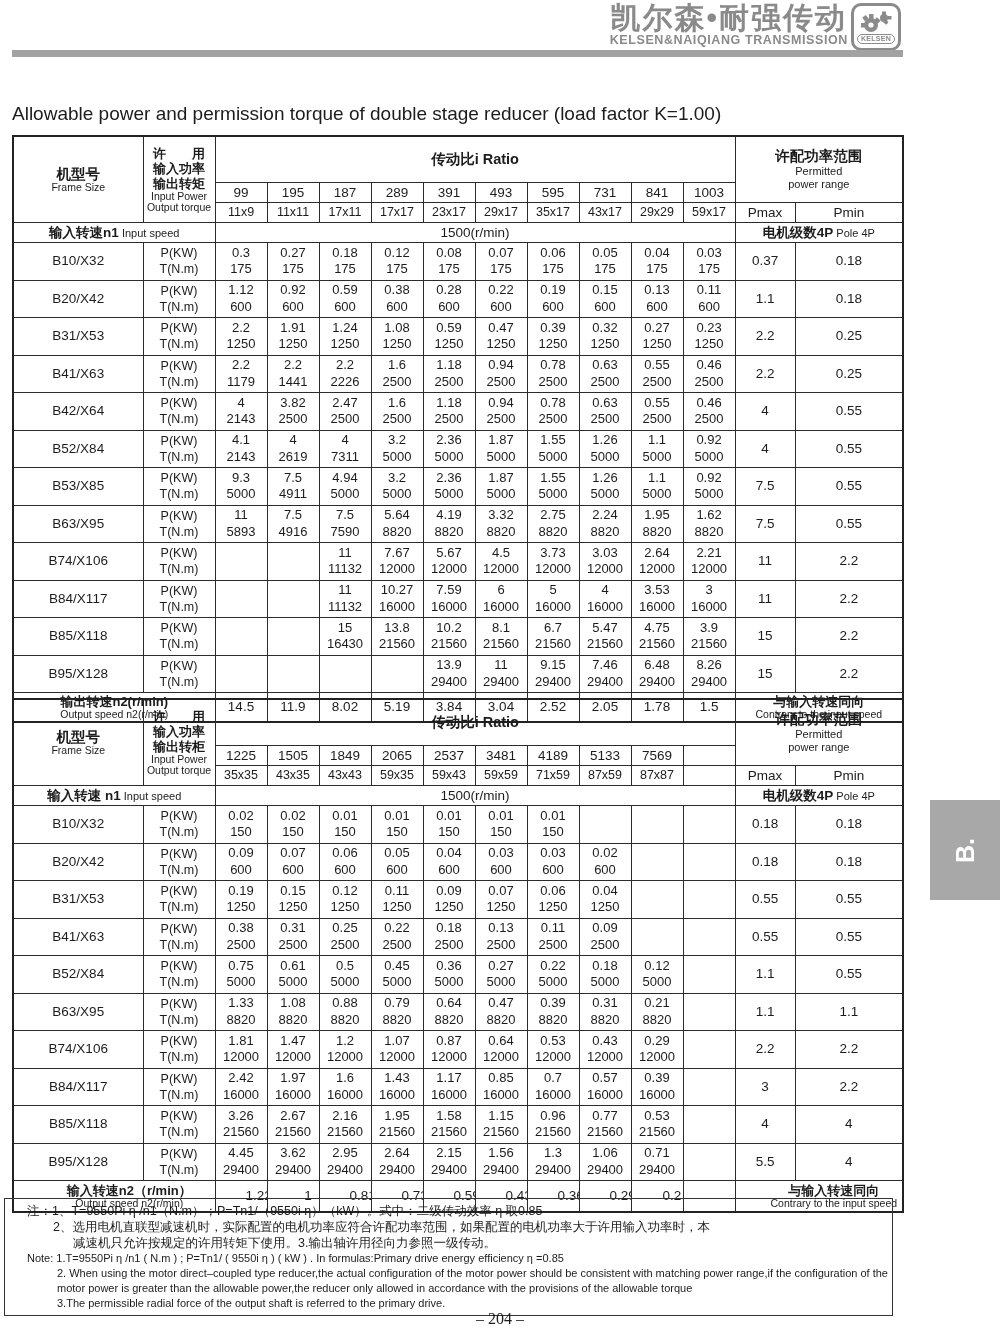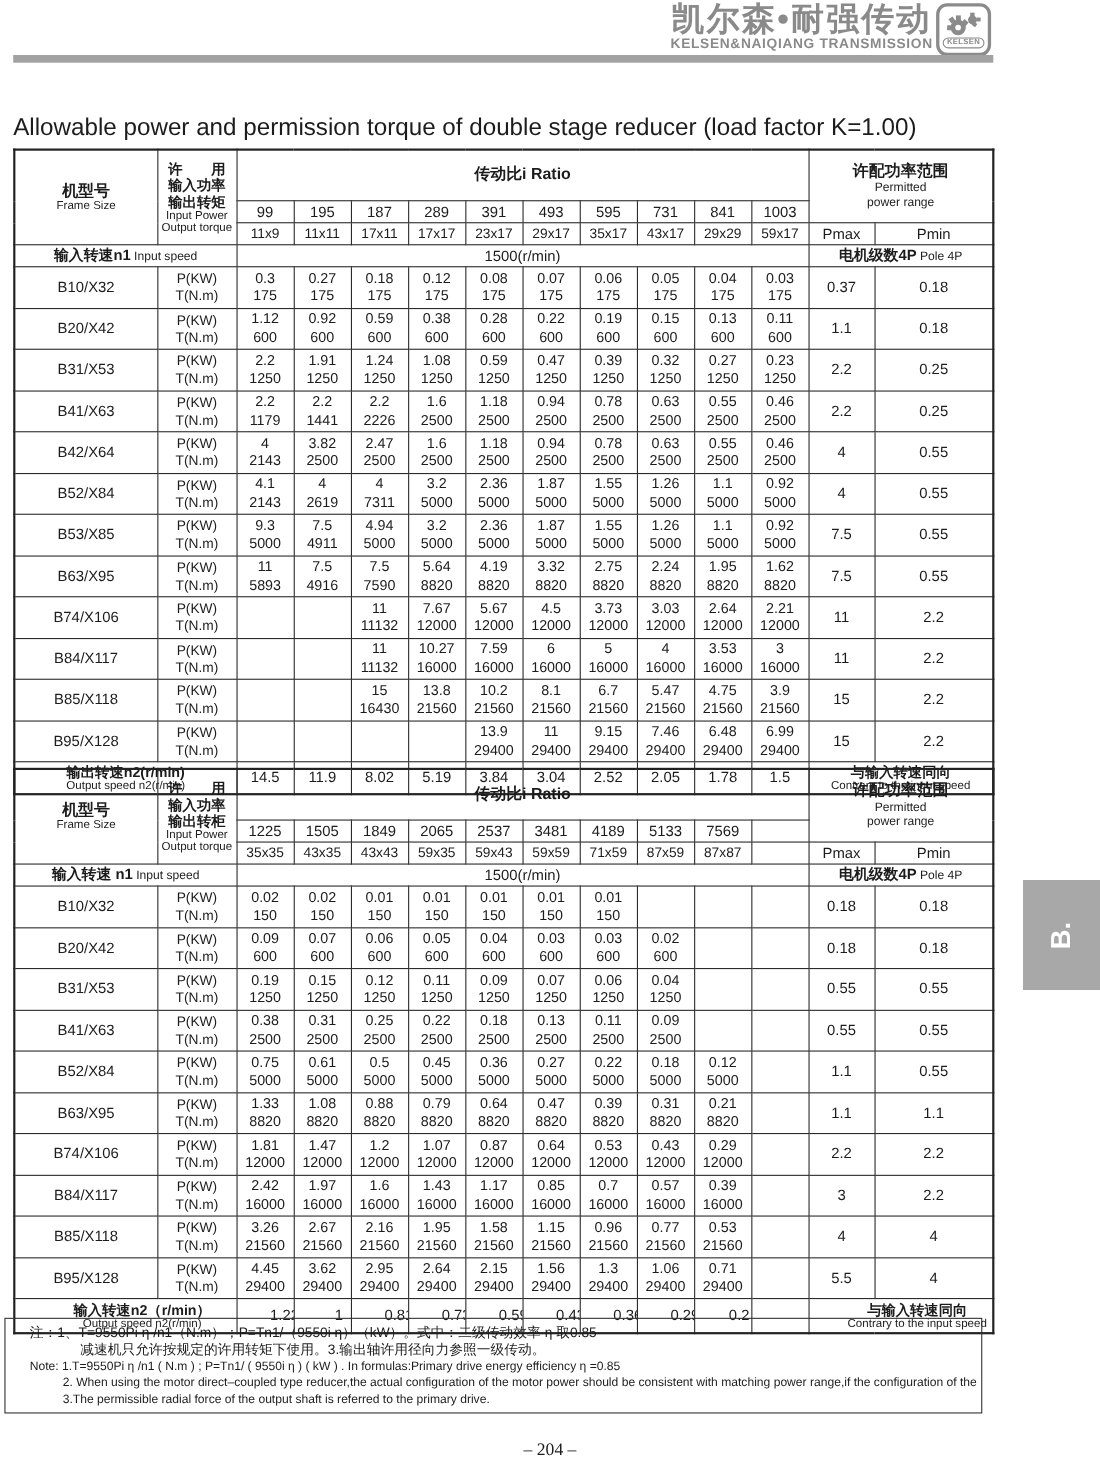--- a/index.html
+++ b/index.html
@@ -12,21 +12,21 @@
   .brand-cn{font-size:30px;font-weight:bold;letter-spacing:2px;line-height:32px;white-space:nowrap;}
   .brand-en{font-size:12.5px;font-weight:bold;letter-spacing:0.6px;line-height:13px;}
   .badge{position:absolute;top:3px;right:99px;width:44px;height:42px;border:3px solid #8b8b8b;
          border-radius:10px;display:flex;flex-direction:column;align-items:center;justify-content:center;}
   .badge-pill{border:1.5px solid #8b8b8b;border-radius:7px;font-size:7px;font-weight:bold;color:#8b8b8b;
               padding:0 3px;line-height:8px;margin-top:1px;letter-spacing:0.3px;}
   .header-bar{position:absolute;top:50px;left:12px;width:891px;height:7px;background:#a2a2a2;}
 
   
   .title-cn{position:absolute;top:76px;left:12px;font-size:21px;font-weight:600;white-space:nowrap;}
-  .title-en{position:absolute;top:103px;left:12px;font-size:22px;white-space:nowrap;}
+  .title-en{position:absolute;top:103px;left:12px;font-size:19px;white-space:nowrap;}
 
   
   table.data-table{border-collapse:collapse;table-layout:fixed;width:891px;position:absolute;left:12px;
                    border:2px solid #222;}
   #t0{top:135px;} #t1{top:698px;}
   table.data-table td{border:1.4px solid #2b2b2b;text-align:center;vertical-align:middle;padding:0;
                       overflow:hidden;line-height:1.15;}
   tr.h-a td{height:45px;} tr.h-b td{height:19px;} tr.h-c td{height:19px;} tr.h-d td{height:19px;}
   tr.d-row td{height:36.5px;} tr.o-row1 td{height:28px;} tr.o-row2 td{height:30px;padding-left:30px;}
   .cn{font-size:14.5px;font-weight:600;}
@@ -731,21 +731,21 @@
           </td>
           <td>
             <div class="ptv">7.46</div>
             <div class="ptv">29400</div>
           </td>
           <td>
             <div class="ptv">6.48</div>
             <div class="ptv">29400</div>
           </td>
           <td>
-            <div class="ptv">6.99</div>
+            <div class="ptv">8.26</div>
             <div class="ptv">29400</div>
           </td>
           <td class="num">15</td>
           <td class="num">2.2</td>
         </tr>
         <tr class="o-row1">
           <td class="two-line" colspan="2">
             <div class="l-cn">输出转速n2(r/min)</div>
             <div class="l-en">Output speed n2(r/min)</div>
           </td>
@@ -1342,23 +1342,25 @@
           <td class="two-line" colspan="2">
             <div class="l-cn">与输入转速同向</div>
             <div class="l-en">Contrary to the input speed</div>
           </td>
         </tr>
       </tbody>
     </table>
 
   <div class="notes">
     <div class="note-cn">注：1、T=9550Pi η /n1（N.m）；P=Tn1/（9550i η）（kW）。式中：二级传动效率 η 取0.85</div>
+    <div class="note-cn ind1">2、选用电机直联型减速机时，实际配置的电机功率应符合许配功率范围，如果配置的电机功率大于许用输入功率时，本</div>
     <div class="note-cn ind2">减速机只允许按规定的许用转矩下使用。3.输出轴许用径向力参照一级传动。</div>
     <div class="note-en">Note: 1.T=9550Pi η /n1 ( N.m ) ;  P=Tn1/ ( 9550i η ) ( kW ) . In formulas:Primary drive energy efficiency  η =0.85</div>
     <div class="note-en ind3">2. When using the motor direct–coupled type reducer,the actual configuration of the motor power should be consistent with matching power range,if the configuration of the</div>
+    <div class="note-en ind3">motor power is greater than the allowable power,the reducer only allowed in accordance with the provisions of the allowable torque</div>
     <div class="note-en ind3">3.The permissible radial force of the output shaft is referred to the primary drive.</div>
   </div>
 
   <div class="page-num">– 204 –</div>
 
   <div class="side-tab">
     <span>B.</span>
   </div>
 
 </div>

